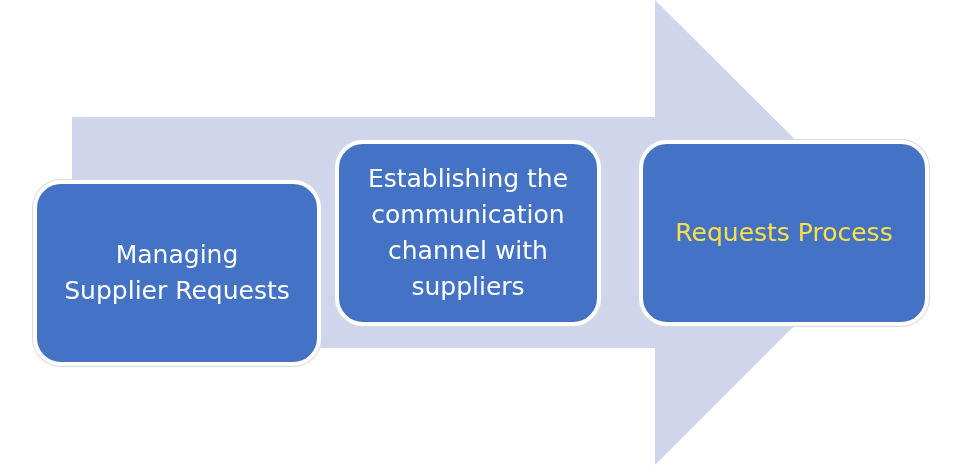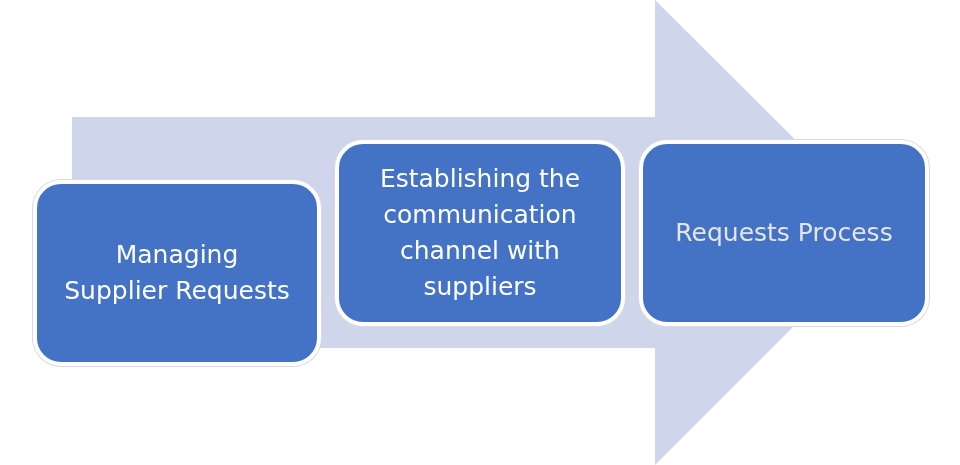--- a/index.html
+++ b/index.html
@@ -15,35 +15,35 @@
       box-shadow: 0 0 0 1px #d6d9e4;
       display: flex; align-items: center; justify-content: center;
       text-align: center;
       color: #ffffff;
       font-size: 25px;
       line-height: 36px;
       padding: 0 12px;
     }
     .step-text { white-space: pre-line; }
     #step-1 { left: 33px; width: 288px; margin-top: 40px; }
-    #step-2 { left: 335px; width: 290px; }
+    #step-2 { left: 335px; width: 266px; }
     #step-3 { left: 639px; width: 290px; }
   </style>
 </head>
 <body>
 
 <svg id="arrow-svg" viewBox="0 0 960 465">
   <polygon id="arrow-shape" points="72,117 655,117 655,0 888,232 655,465 655,348 72,348" fill="#cfd5ea"></polygon>
 </svg>
 
 <div class="step-box" id="step-1" style="background: rgb(68, 114, 196); color: rgb(255, 255, 255);">
   <span class="step-text">Managing
 Supplier Requests</span>
 </div>
 <div class="step-box" id="step-2" style="background: rgb(68, 114, 196); color: rgb(255, 255, 255);">
   <span class="step-text">Establishing the
 communication
 channel with
 suppliers</span>
 </div>
-<div class="step-box" id="step-3" style="background: rgb(68, 114, 196); color: #e5e5e5;">
+<div class="step-box" id="step-3" style="background: rgb(68, 114, 196); color: #fde047;">
   <span class="step-text">Requests Process</span>
 </div>
 
 </body></html>

